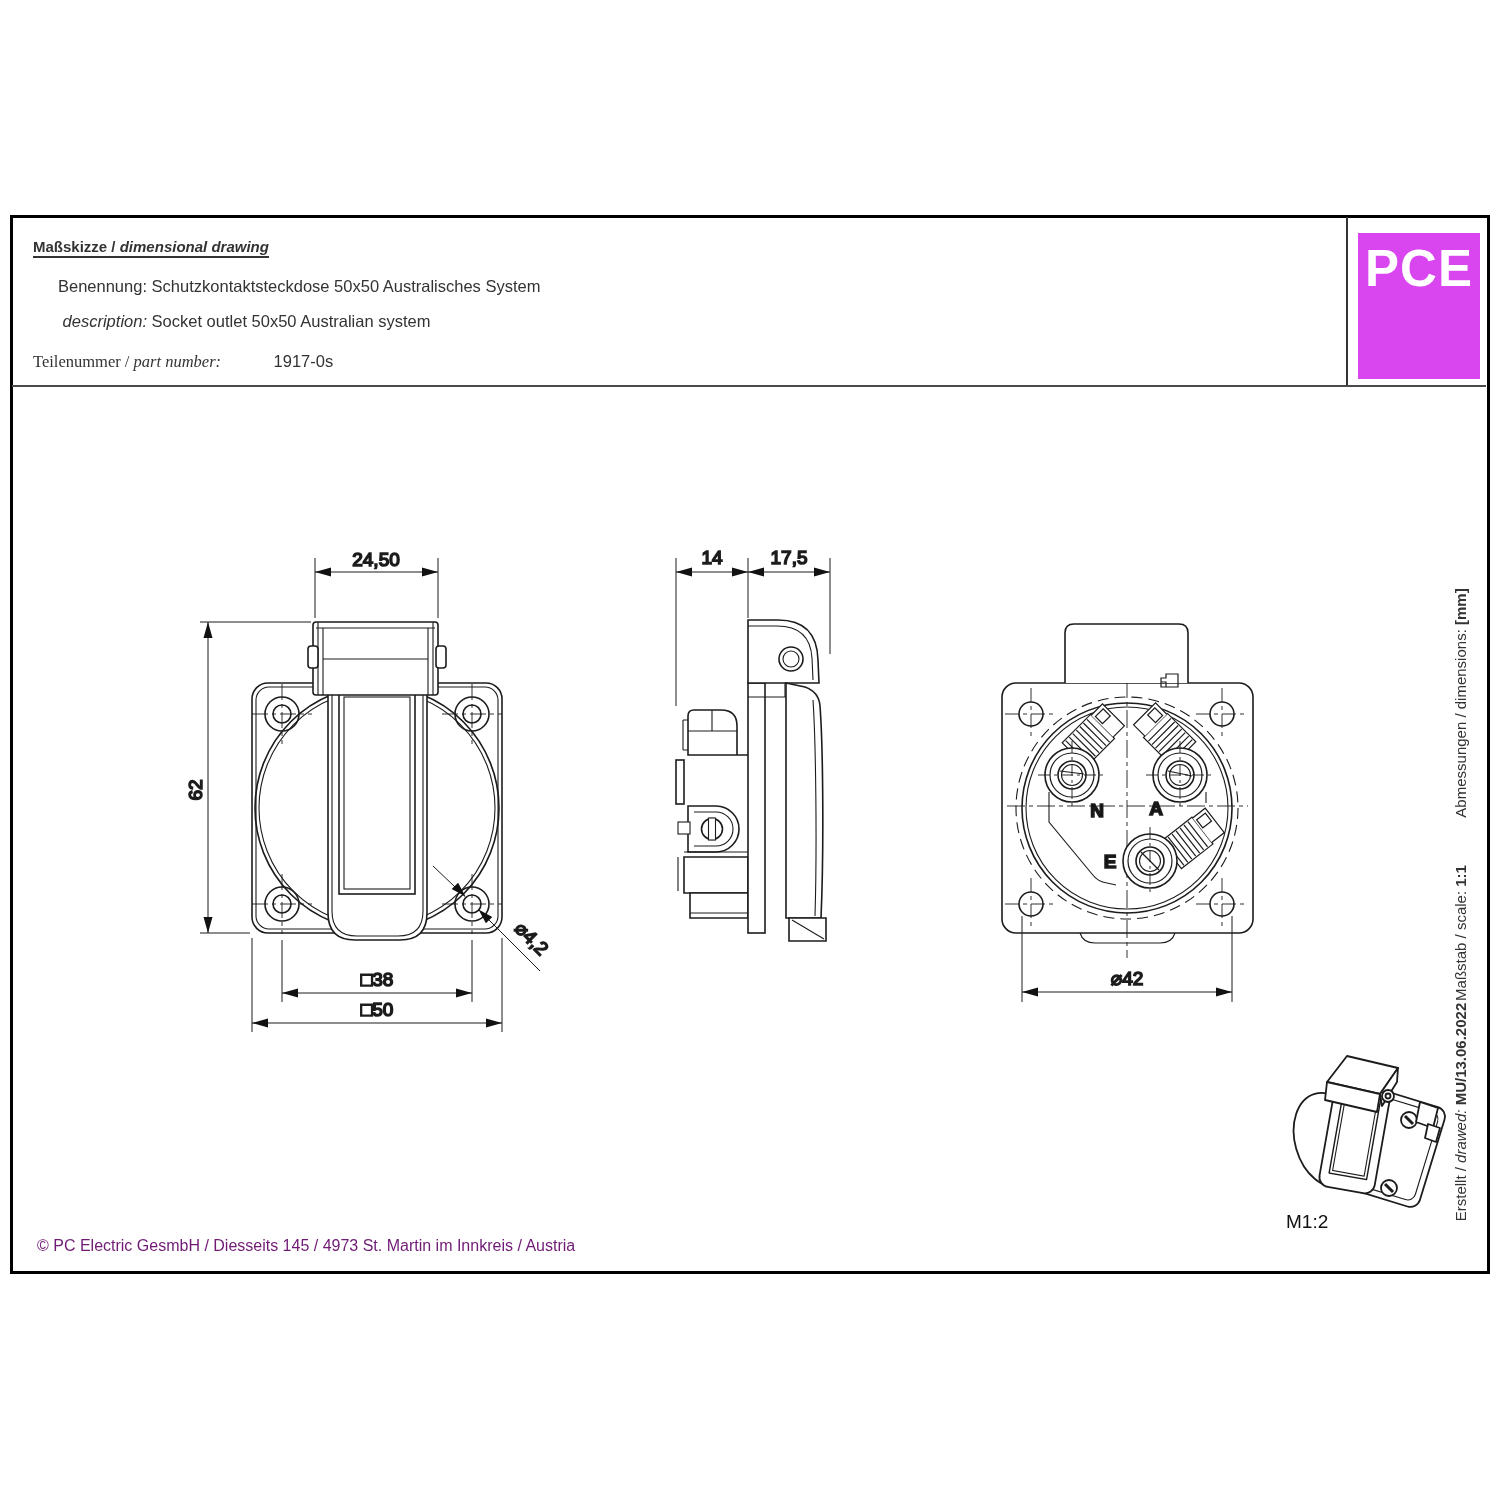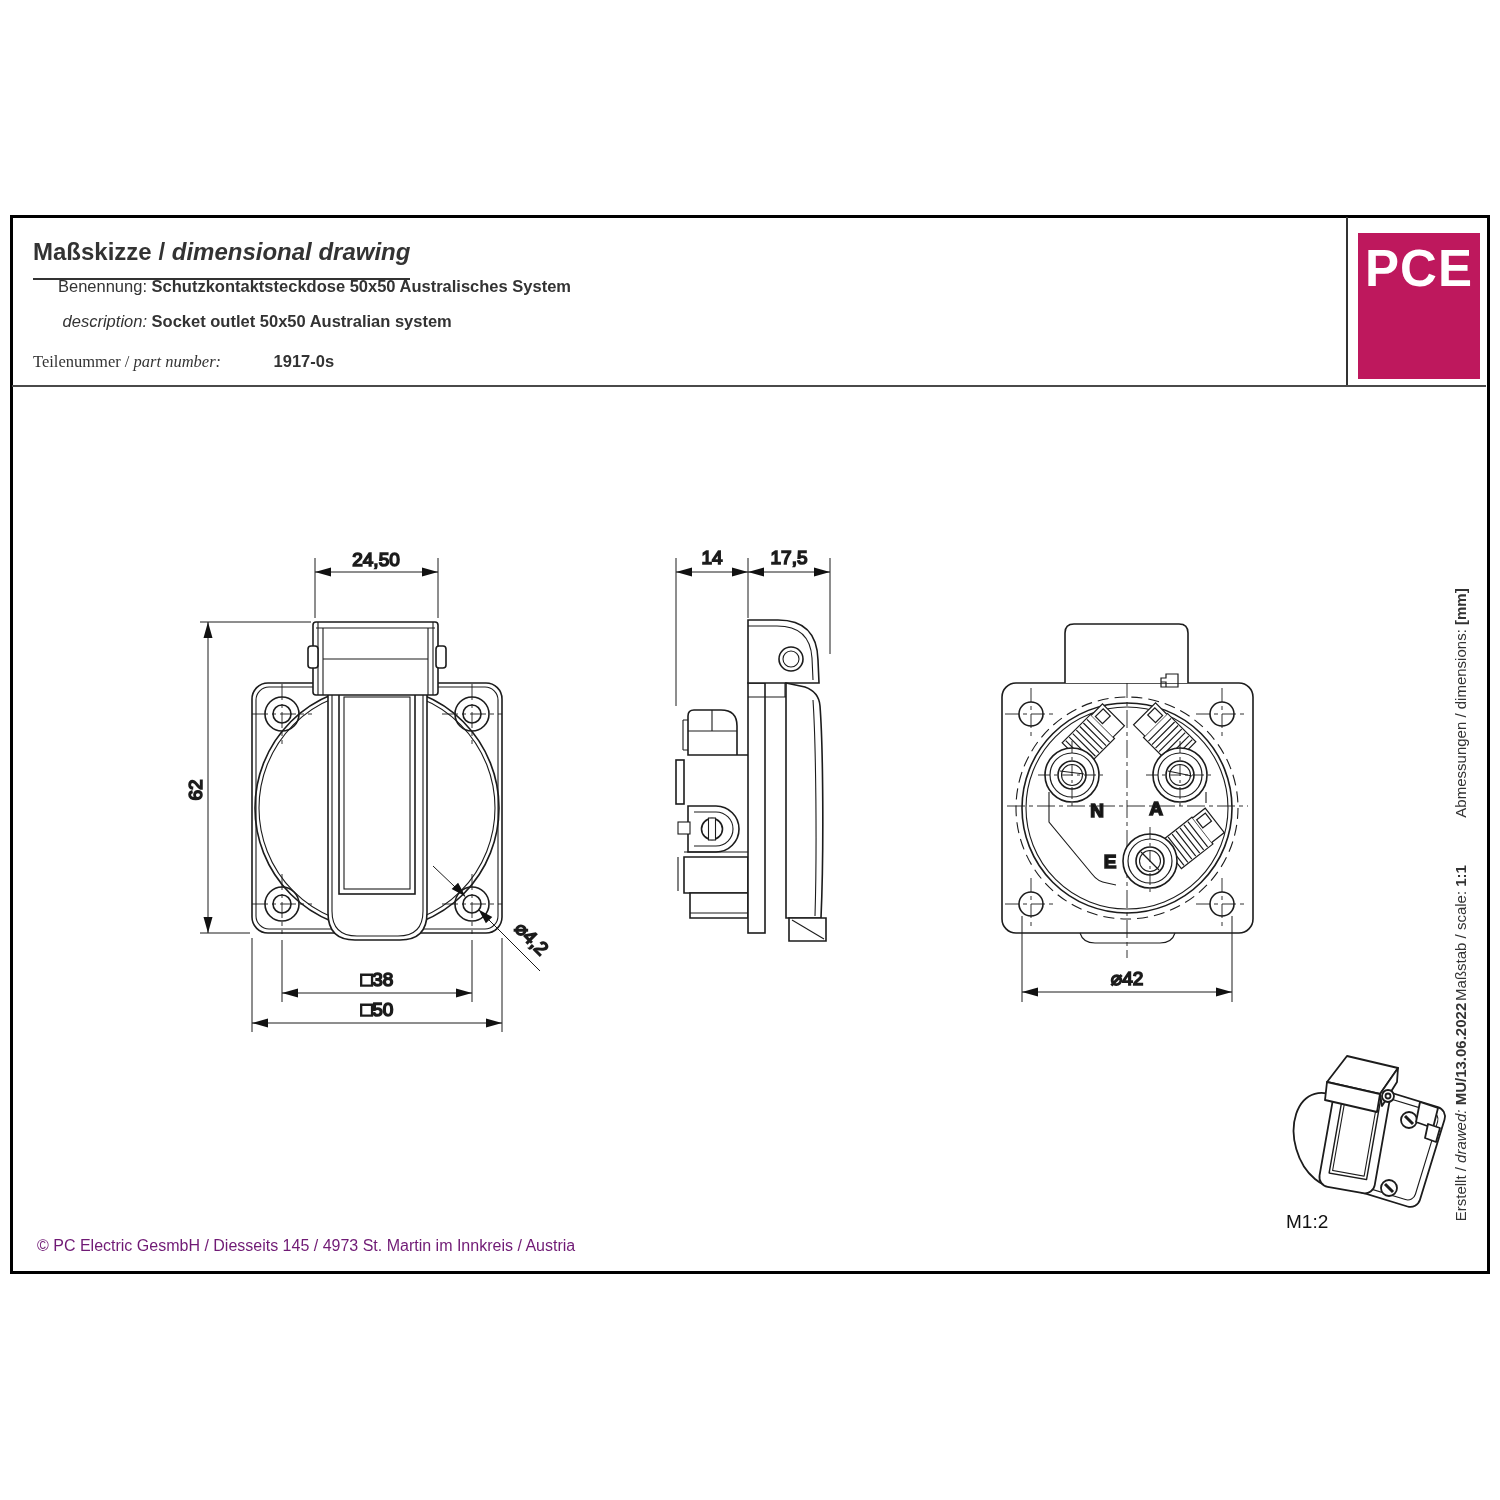--- a/index.html
+++ b/index.html
@@ -2,27 +2,27 @@
 <html><head>
 <meta charset="utf-8">
 <style>
   html,body{margin:0;padding:0;background:#fff;}
   .page{position:relative;width:1500px;height:1500px;background:#fff;overflow:hidden;
         font-family:"Liberation Sans","DejaVu Sans",sans-serif;color:#333;}
   .frame{position:absolute;left:10px;top:215px;width:1474px;height:1053px;border:3px solid #000;}
   .vdivider{position:absolute;left:1346px;top:217px;width:2px;height:169px;background:#333;}
   .hsep{position:absolute;left:12px;top:385px;width:1474px;height:2px;background:#4a4a4a;}
   .titleblock{position:absolute;left:33px;top:238px;}
-  .title{font-size:24px;font-weight:bold;color:#333;border-bottom:2px solid #333;
-         display:inline-block;padding-bottom:12px;}
+  .title{font-size:15px;font-weight:bold;color:#333;border-bottom:2px solid #333;
+         display:inline-block;padding-bottom:1px;}
   .title .it{font-style:italic;}
   .hrow{position:absolute;left:33px;font-size:16.5px;color:#333;white-space:nowrap;}
   .hrow .lbl{display:inline-block;width:114px;text-align:right;}
   .hrow .lbl-wide{display:inline-block;width:236px;font-family:Liberation Serif, serif;}
-  .hrow .val{font-weight:bold;margin-top:8px;}
+  .hrow .val{font-weight:normal;margin-top:8px;}
   .it{font-style:italic;}
   .b{font-weight:bold;}
   .logo{position:absolute;left:1358px;top:233px;width:122px;height:146px;
         display:flex;justify-content:center;align-items:flex-start;padding-top:10px;
         box-sizing:border-box;}
   .logo span{color:#fff;font-size:51px;font-weight:bold;letter-spacing:1px;line-height:1;}
   .sidetext{position:absolute;font-size:15px;color:#333;text-align:center;
             transform:rotate(-90deg);white-space:nowrap;height:20px;line-height:20px;}
   .footer{position:absolute;left:37px;top:1237px;font-size:16px;color:#701a75;}
   svg{position:absolute;left:0;top:0;}
@@ -48,21 +48,21 @@
   </div>
   <div class="hrow" style="top:312px;">
     <span class="lbl it">description:</span>
     <span class="val">Socket outlet 50x50 Australian system</span>
   </div>
   <div class="hrow" style="top:352px;">
     <span class="lbl-wide"><span>Teilenummer / </span><span class="it">part number:</span></span>
     <span class="val">1917-0s</span>
   </div>
 
-  <div class="logo" style="background-color: #be185d;">
+  <div class="logo" style="background-color: #d946ef;">
     <span>PCE</span>
   </div>
 
   <div class="sidetext" style="left:1301px;top:693px;width:320px;">
     <span>Abmessungen / dimensions: </span><span class="b">[mm]</span>
   </div>
   <div class="sidetext" style="left:1351px;top:923px;width:220px;">
     <span>Maßstab / scale: </span><span class="b">1:1</span>
   </div>
   <div class="sidetext" style="left:1321px;top:1102px;width:280px;">

